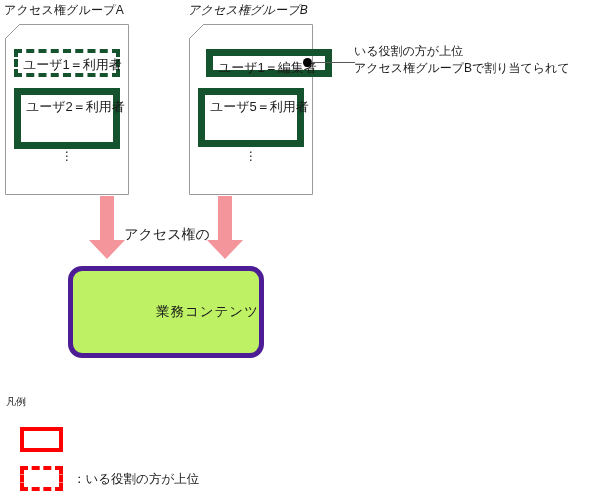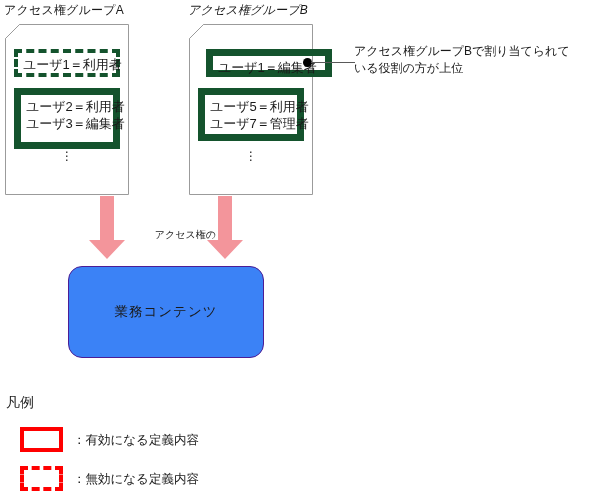--- a/index.html
+++ b/index.html
@@ -85,47 +85,47 @@
     line-height: 17px;
     color: #1a1a1a;
     white-space: nowrap;
   }
 
   
   .arrow-down svg { display: block; }
 
   
   .arrow-caption {
-    font-size: 10px;
+    font-size: 14px;
     line-height: 17px;
-    text-align: right;
+    text-align: center;
     color: #1a1a1a;
     white-space: nowrap;
   }
 
   
   .content-box {
     box-sizing: border-box;
-    background: #3b82f6;
-    border: 1px solid #4c1d95;
+    background: #bef264;
+    border: 5px solid #4c1d95;
     border-radius: 14px;
     display: flex;
     align-items: center;
-    justify-content: center;
+    justify-content: flex-end;
   }
   .content-box .label {
     font-size: 13.5px;
     letter-spacing: 1px;
     color: #1a1a1a;
     white-space: nowrap;
   }
 
   
   .legend-title {
-    font-size: 14px;
+    font-size: 10px;
     line-height: 16px;
     color: #1a1a1a;
   }
   .legend-swatch {
     box-sizing: border-box;
     width: 43px;
     height: 25px;
     border: 4px solid #ff0000;
     background: #ffffff;
   }
@@ -150,54 +150,52 @@
       <path d="M 14.5 0.5 L 0.5 14.5" fill="none" stroke="#9b9b9b" stroke-width="1"></path>
     </svg>
   </div>
 
   <div class="abs redbox dashed rows" style="left:14px; top:49px; width:106px; height:28px;">
     <div class="rowline">ユーザ1＝利用者</div>
   </div>
 
   <div class="abs redbox rows" style="left:14px; top:88px; width:106px; height:61px;">
     <div class="rowline">ユーザ2＝利用者</div>
-    <div class="rowline">ユーザ3＝編集者</div>
   </div>
 
   <div class="abs vdots" style="left:14px; top:152px; width:106px;">
     <span>⋮</span>
   </div>
 
   <div class="abs group-title" style="left:188px; top:2px;font-style:italic;">アクセス権グループB</div>
 
   <div class="abs doc" style="left:189px; top:24px;">
     <svg width="124" height="171" viewBox="0 0 124 171" xmlns="http://www.w3.org/2000/svg">
       <path d="M 14.5 0.5 L 123.5 0.5 L 123.5 170.5 L 0.5 170.5 L 0.5 14.5 Z" fill="#ffffff" stroke="#9b9b9b" stroke-width="1"></path>
       <path d="M 14.5 0.5 L 0.5 14.5" fill="none" stroke="#9b9b9b" stroke-width="1"></path>
     </svg>
   </div>
 
   <div class="abs redbox rows" style="left:198px; top:49px; width:126px; height:28px;margin-left:8px;">
     <div class="rowline">ユーザ1＝編集者</div>
   </div>
 
-  <div class="abs redbox rows" style="left:198px; top:88px; width:106px; height:53px;">
+  <div class="abs redbox rows" style="left:198px; top:88px; width:106px; height:59px;">
     <div class="rowline">ユーザ5＝利用者</div>
-    <div class="rowline">ユーザ7＝管理者</div>
   </div>
 
   <div class="abs vdots" style="left:198px; top:152px; width:106px;">
     <span>⋮</span>
   </div>
 
   <div class="abs callout-dot" style="left:303px; top:58px;"></div>
   <div class="abs callout-line" style="left:311px; top:62px; width:44px;"></div>
   <div class="abs" style="left:354px; top:43px;">
+    <div class="callout-text">いる役割の方が上位</div>
     <div class="callout-text">アクセス権グループBで割り当てられて</div>
-    <div class="callout-text">いる役割の方が上位</div>
   </div>
 
   <div class="abs arrow-down" style="left:88px; top:196px;">
     <svg width="38" height="64" viewBox="0 0 38 64" xmlns="http://www.w3.org/2000/svg">
       <polygon points="12,0 26,0 26,44 37,44 19,63 1,44 12,44" fill="#f3959b"></polygon>
     </svg>
   </div>
 
   <div class="abs arrow-down" style="left:206px; top:196px;">
     <svg width="38" height="64" viewBox="0 0 38 64" xmlns="http://www.w3.org/2000/svg">
@@ -211,20 +209,19 @@
 
   <div class="abs content-box" style="left:68px; top:266px; width:196px; height:92px;">
     <div class="label">業務コンテンツ</div>
   </div>
 
   <div class="abs legend-title" style="left:6px; top:394px;">凡例</div>
 
   <div class="abs" style="left:20px; top:427px;">
     <div class="legend-swatch"></div>
   </div>
-  <div class="abs legend-text" style="left:73px; top:432px;">：有効になる定義内容</div>
 
   <div class="abs" style="left:20px; top:466px;">
     <div class="legend-swatch dashed"></div>
   </div>
-  <div class="abs legend-text" style="left:73px; top:471px;">：無効になる定義内容</div>
+  <div class="abs legend-text" style="left:73px; top:471px;">：いる役割の方が上位</div>
 
 </div>
 
 </body></html>

